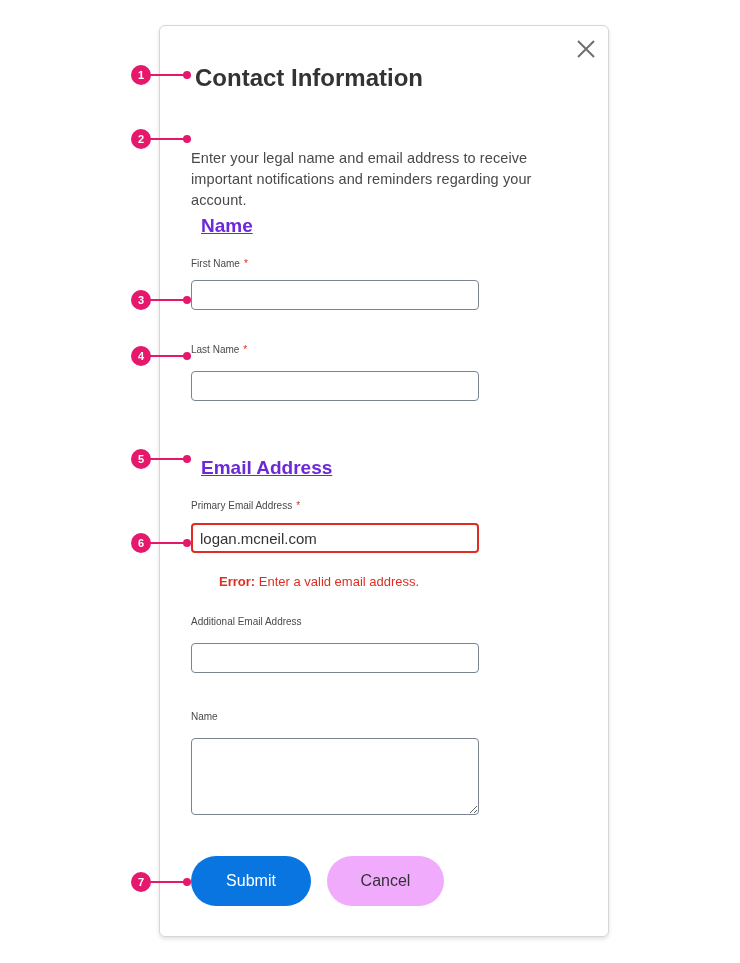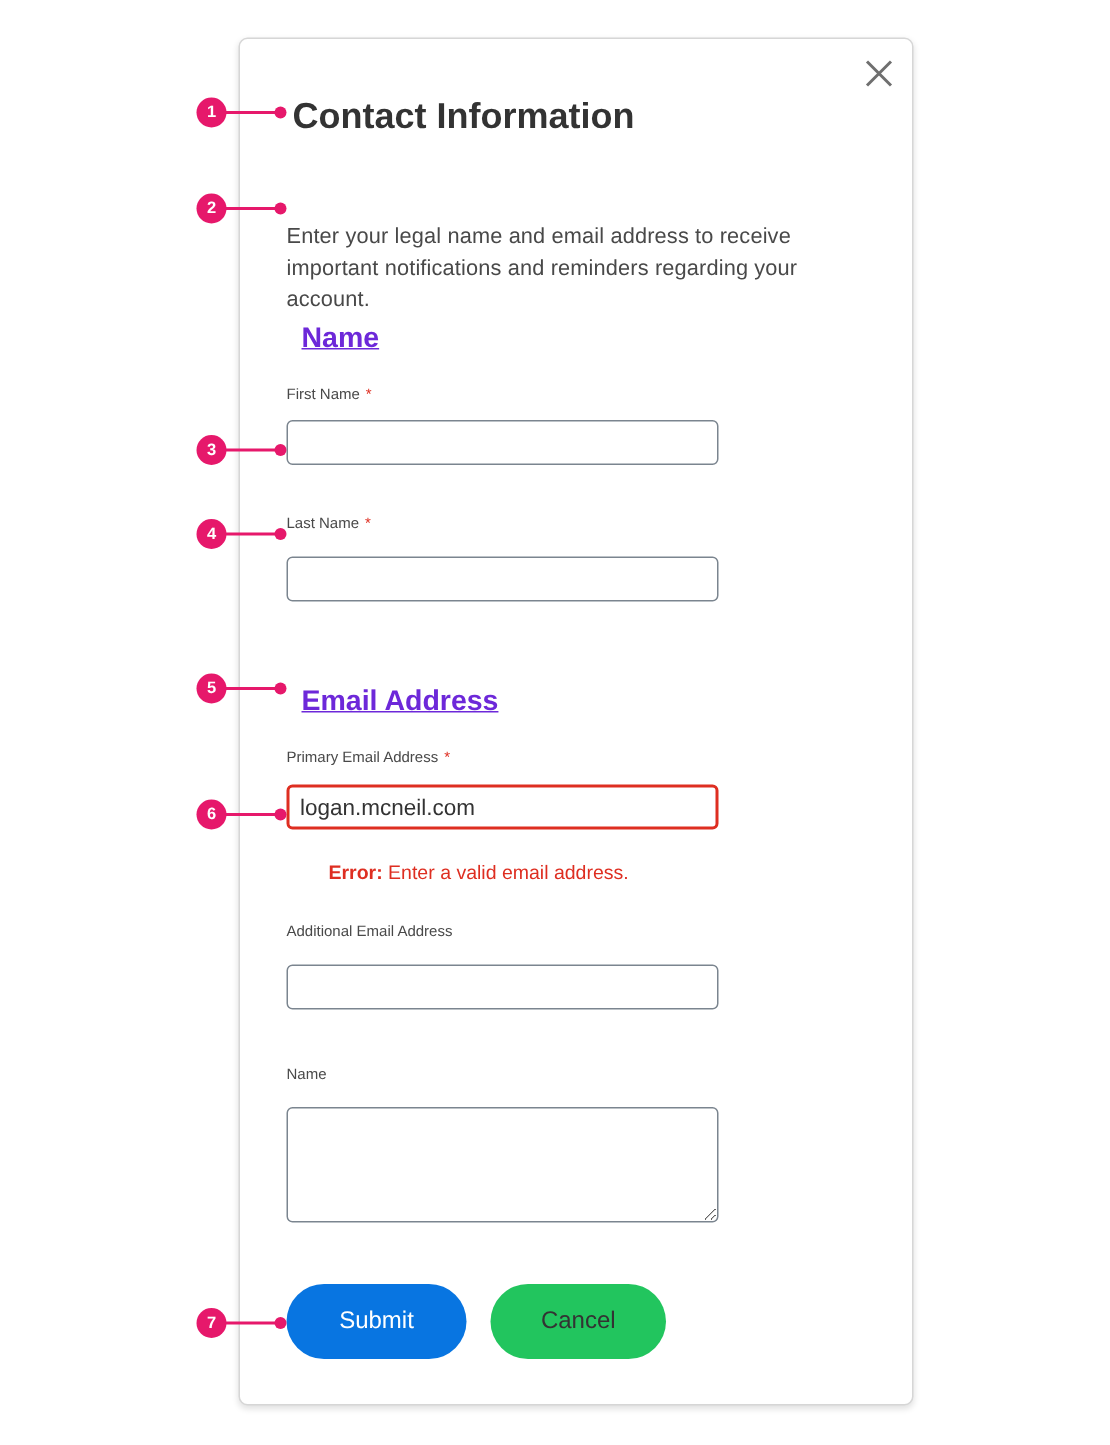--- a/index.html
+++ b/index.html
@@ -18,21 +18,21 @@
   .input { position:absolute; left:191px; width:288px; height:30px; box-sizing:border-box;
            border:1px solid #7b858f; border-radius:4px; background:#fff;
            font-family:"Liberation Sans", sans-serif; font-size:15px; color:#333; padding:0 8px; outline:none; }
   .input.error { border:2px solid #de2e21; padding:0 7px; }
   .textarea { height:77px; resize:both; padding:8px; }
   .err { left:191px; top:574px; font-size:13px; color:#de2e21;padding-left:28px; }
   .err b { font-weight:bold; }
   .btn { position:absolute; top:856px; height:50px; border-radius:25px; border:none;
          font-family:"Liberation Sans", sans-serif; font-size:16px; font-weight:normal; cursor:pointer; }
   .submit { left:191px; width:120px; background:#0875e1; color:#fff; }
-  .cancel { left:327px; width:117px; background:#22c55e; color:#333; }
+  .cancel { left:327px; width:117px; background:#f0abfc; color:#333; }
   .marker { position:absolute; width:20px; height:20px; border-radius:50%; background:#e6186b;
             color:#fff; font-size:11px; font-weight:bold; text-align:center; line-height:20px; }
   .line { position:absolute; height:2px; background:#e6186b; }
   .dot { position:absolute; width:8px; height:8px; border-radius:50%; background:#e6186b; }
 </style>
 </head>
 <body>
 
 <div class="card"></div>
 

